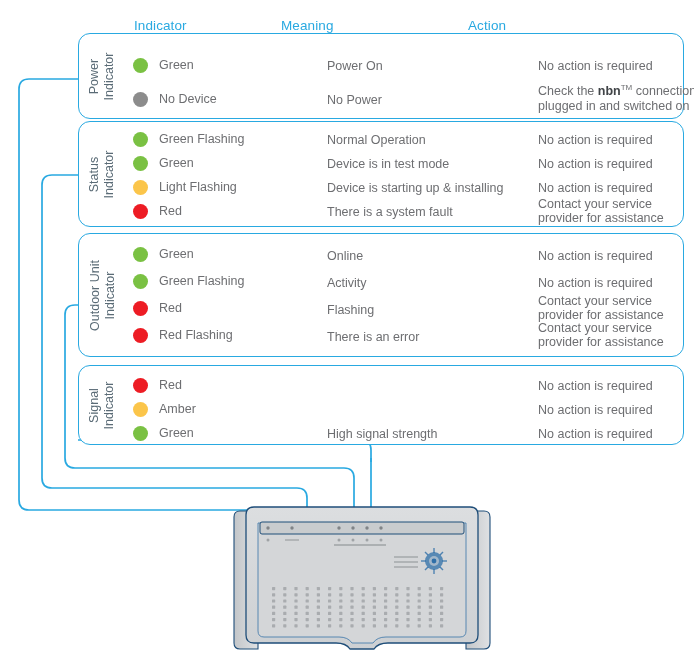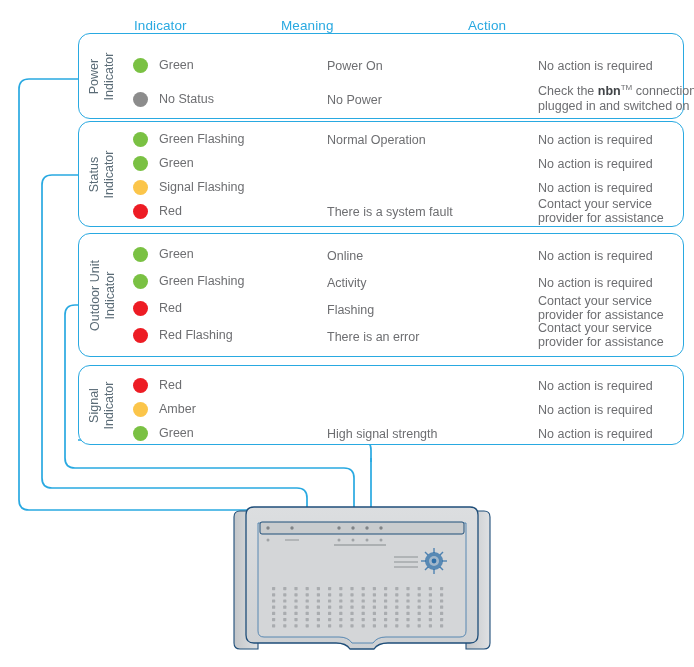--- a/index.html
+++ b/index.html
@@ -191,21 +191,21 @@
               <div class="cell-ind">
                 <span class="led" style="background: rgb(122, 193, 67);"></span>
                 <span class="ind-text">Green</span>
               </div>
               <div class="cell-mean"><span class="mean-text">Power On</span></div>
               <div class="cell-act"><span class="act-text">No action is required</span></div>
             </div>
             <div class="row" style="top: 48px; height: 34px;">
               <div class="cell-ind">
                 <span class="led" style="background: rgb(140, 140, 140);"></span>
-                <span class="ind-text">No Status</span>
+                <span class="ind-text">No Device</span>
               </div>
               <div class="cell-mean"><span class="mean-text">No Power</span></div>
               <div class="cell-act"><span class="act-text wrap" style="display: inline-block; width: 200px;">Check the <b>nbn</b><sup>TM</sup> connection box is plugged in and switched on</span></div>
             </div>
           </div>
         </div>
       </div>
       <div class="panel" style="top: 121px; height: 106px; width: 606px;">
         <div class="panel-inner">
           <div class="group-label">
@@ -221,27 +221,29 @@
                 <span class="ind-text">Green Flashing</span>
               </div>
               <div class="cell-mean"><span class="mean-text">Normal Operation</span></div>
               <div class="cell-act"><span class="act-text">No action is required</span></div>
             </div>
             <div class="row" style="top: 29px; height: 24px;">
               <div class="cell-ind">
                 <span class="led" style="background: rgb(122, 193, 67);"></span>
                 <span class="ind-text">Green</span>
               </div>
+              <div class="cell-mean"><span class="mean-text">Device is in test mode</span></div>
               <div class="cell-act"><span class="act-text">No action is required</span></div>
             </div>
             <div class="row" style="top: 53px; height: 24px;">
               <div class="cell-ind">
                 <span class="led" style="background: rgb(251, 197, 74);"></span>
-                <span class="ind-text">Signal Flashing</span>
-              </div>
+                <span class="ind-text">Light Flashing</span>
+              </div>
+              <div class="cell-mean"><span class="mean-text">Device is starting up &amp; installing</span></div>
               <div class="cell-act"><span class="act-text">No action is required</span></div>
             </div>
             <div class="row" style="top: 77px; height: 24px;">
               <div class="cell-ind">
                 <span class="led" style="background: rgb(237, 28, 36);"></span>
                 <span class="ind-text">Red</span>
               </div>
               <div class="cell-mean"><span class="mean-text">There is a system fault</span></div>
               <div class="cell-act"><span class="act-text wrap" style="display: inline-block; width: 150px; line-height: 14px;">Contact your service provider for assistance</span></div>
             </div>

